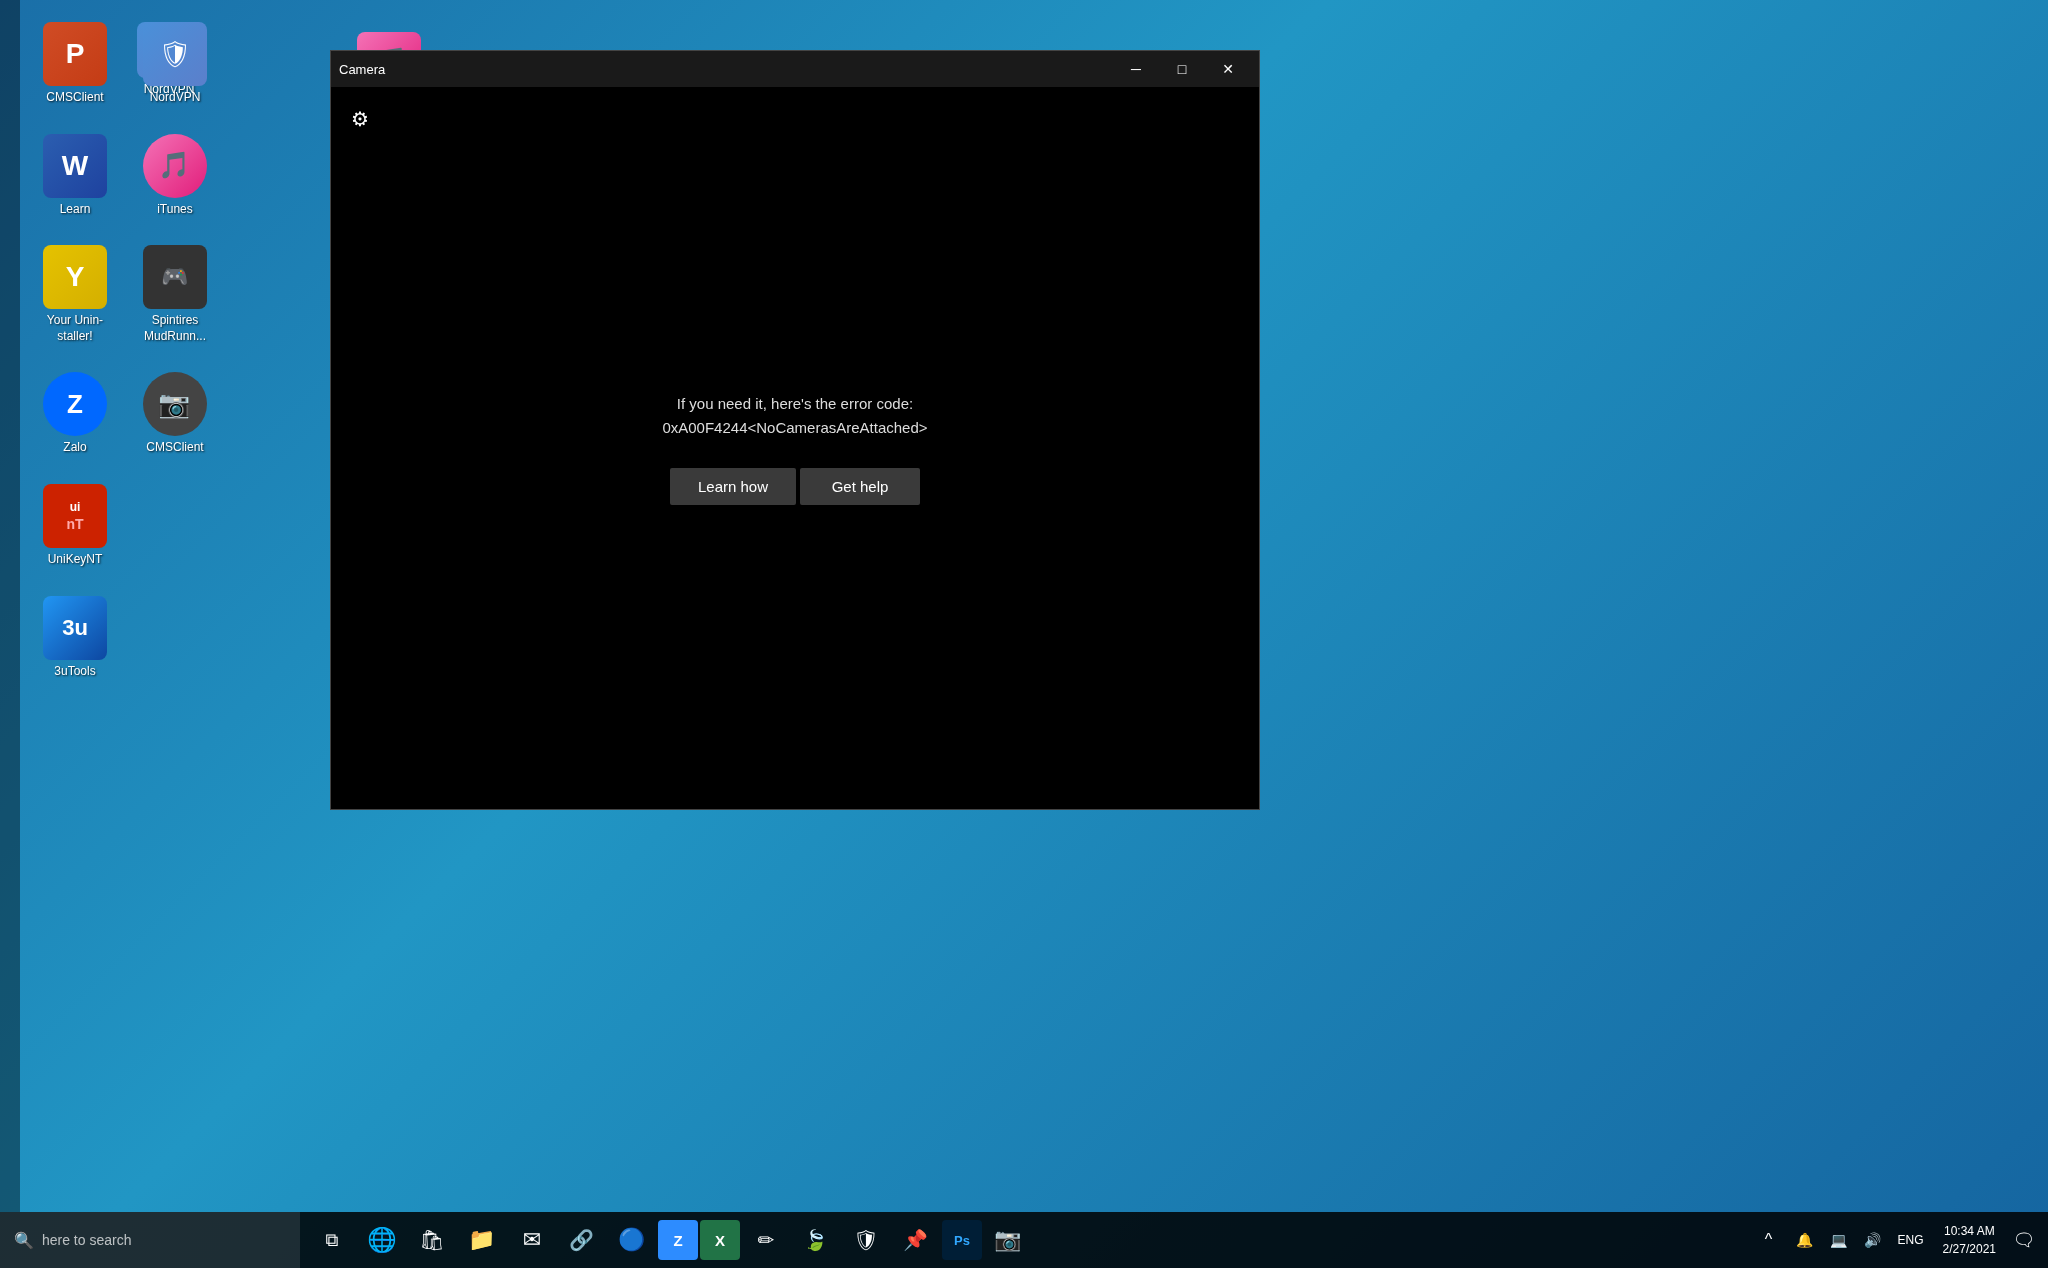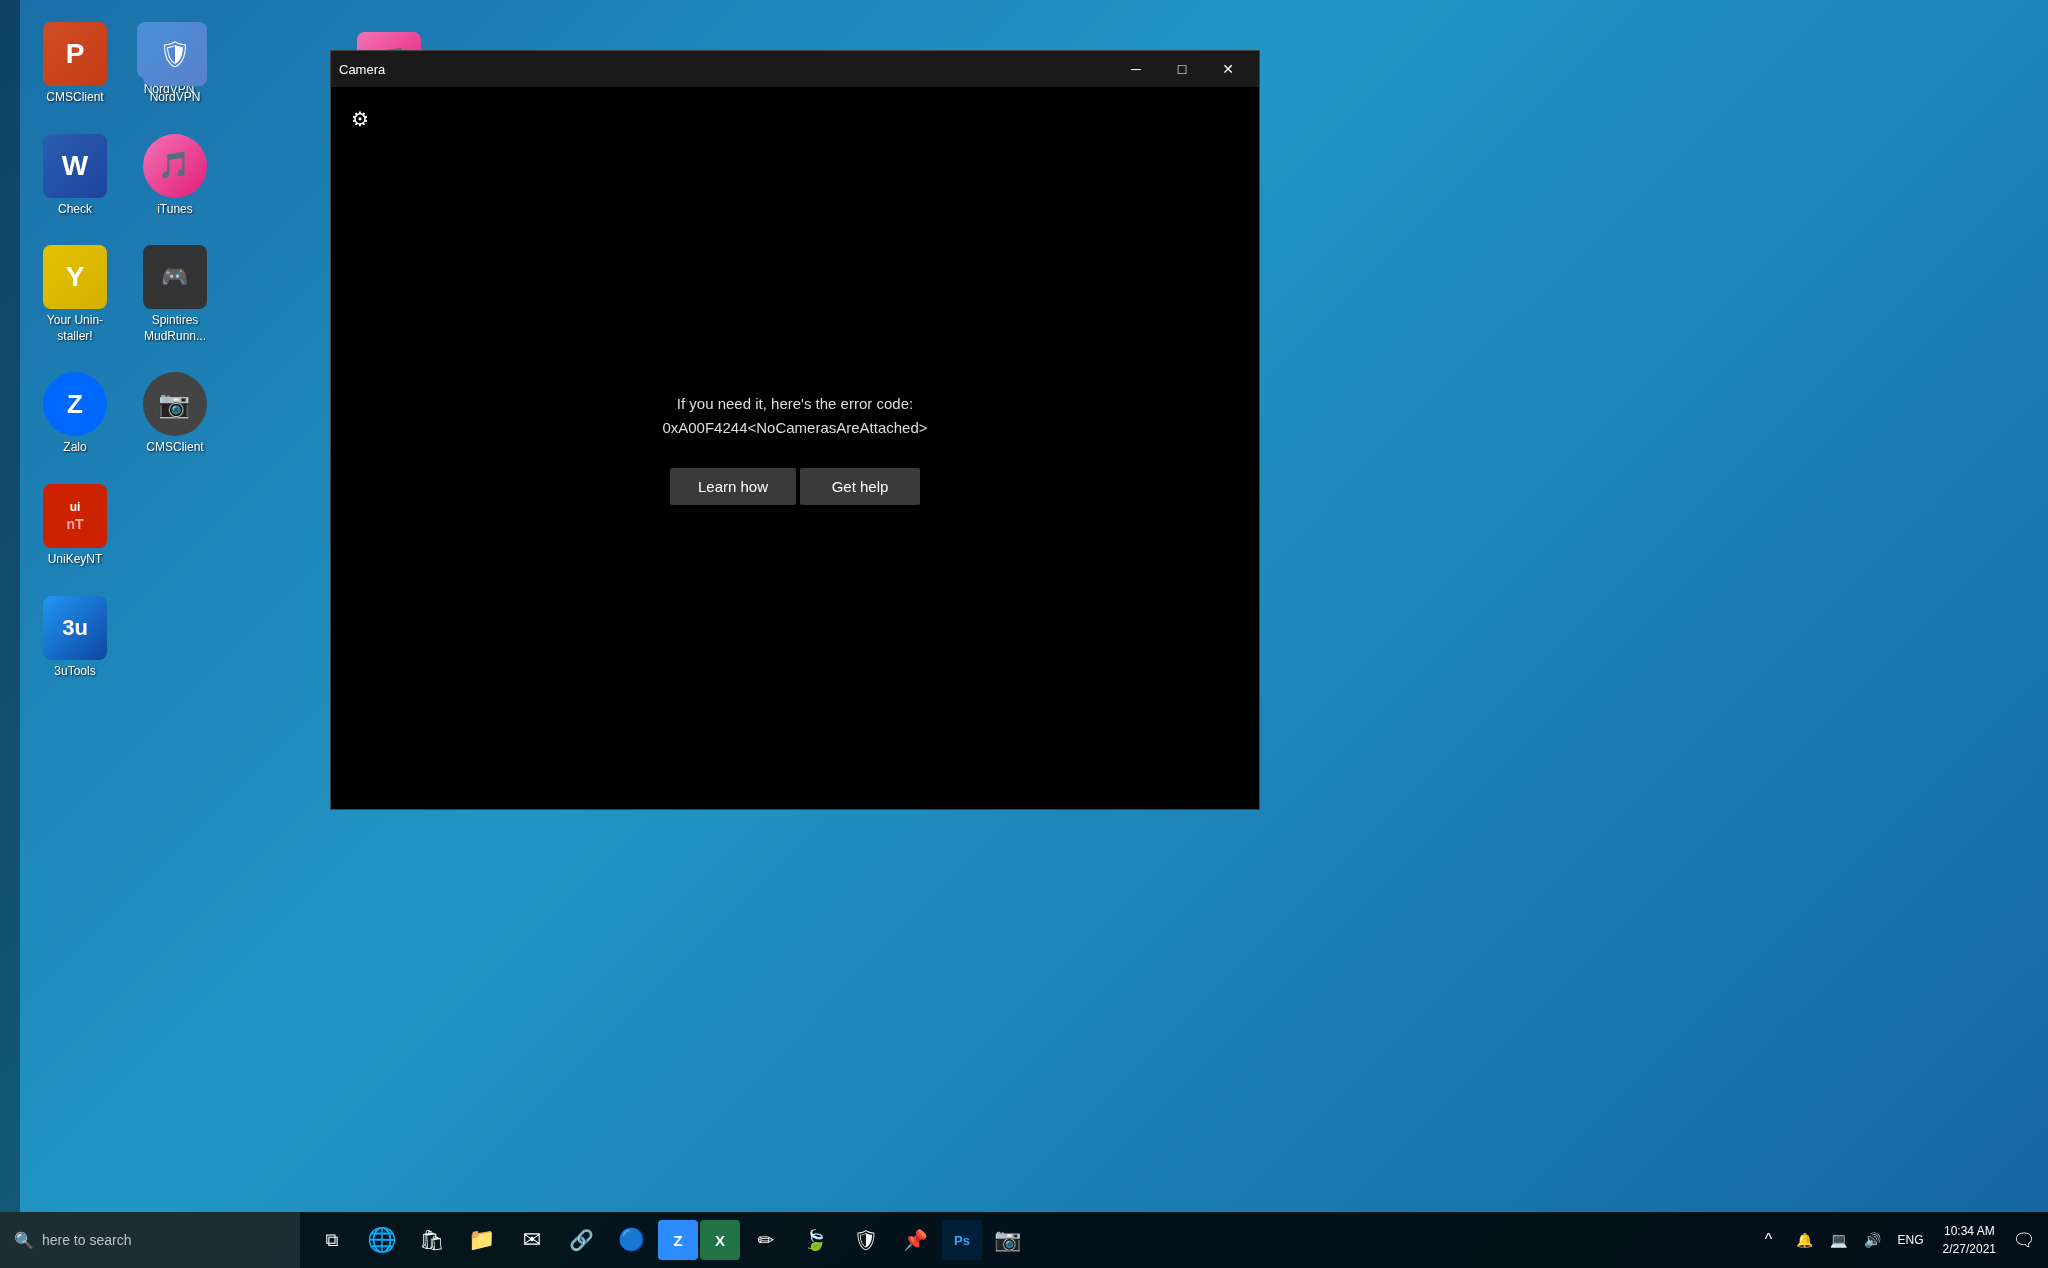--- a/index.html
+++ b/index.html
@@ -319,21 +319,21 @@
   </div>
 
   <div style="position:absolute; left:20px; top:10px; display:flex; flex-direction:column; gap:4px;">
 
     <div class="desktop-icon">
       <div class="icon-img icon-powerpoint" style="background:linear-gradient(135deg,#d04c25,#c43c15); color:white; font-size:28px; font-weight:bold;">P</div>
       <span class="icon-label">CMSClient</span>
     </div>
     <div class="desktop-icon">
       <div class="icon-img icon-word" style="background:linear-gradient(135deg,#2b5eb0,#1e429f); color:white; font-size:28px; font-weight:bold;">W</div>
-      <span class="icon-label">Check</span>
+      <span class="icon-label">Learn</span>
     </div>
     <div class="desktop-icon">
       <div class="icon-img" style="background:linear-gradient(135deg,#e5c200,#d4af00); color:white; font-size:28px; font-weight:bold; border-radius:8px;">Y</div>
       <span class="icon-label">Your Unin-staller!</span>
     </div>
     <div class="desktop-icon">
       <div class="icon-img" style="background:#0068ff; color:white; font-size:26px; font-weight:bold; border-radius:50%;">Z</div>
       <span class="icon-label">Zalo</span>
     </div>
     <div class="desktop-icon">

